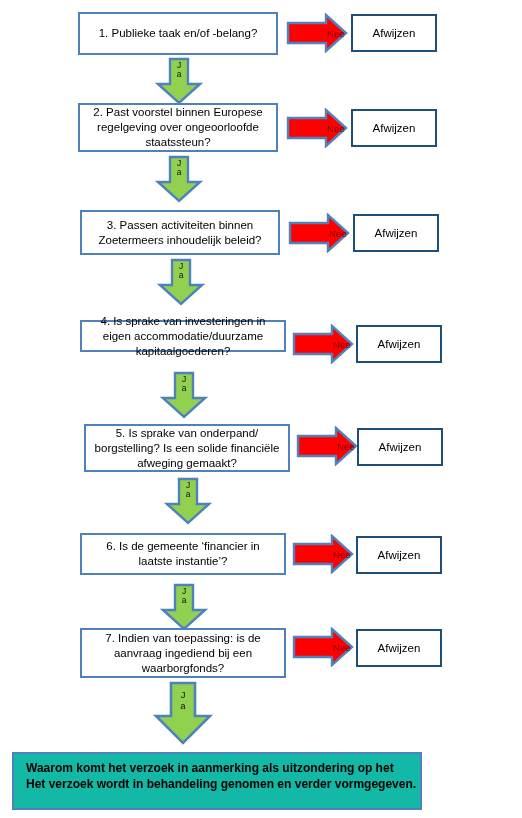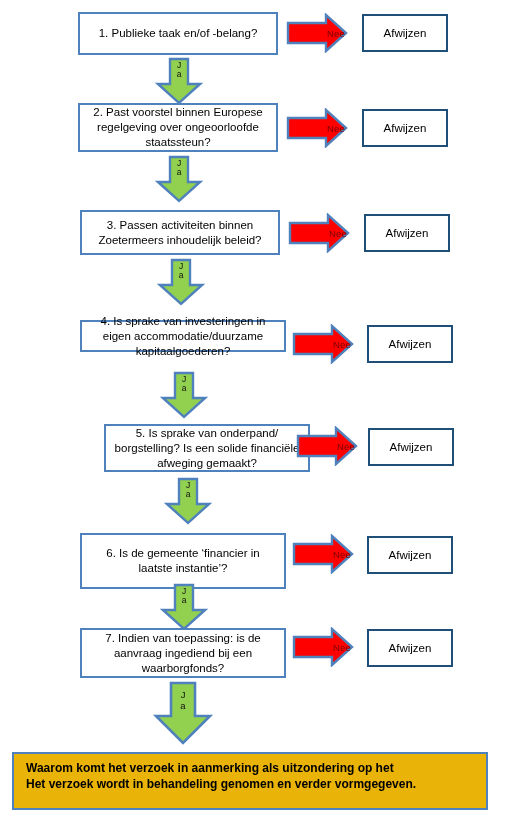--- a/index.html
+++ b/index.html
@@ -50,21 +50,20 @@
     box-sizing: border-box;
     background: #ffffff;
     border: 2px solid #1F4E79;
     display: flex;
     align-items: center;
     justify-content: center;
     text-align: center;
     color: #000000;
     font-size: 11.5px;
     line-height: 14px;
-    margin-left: 11px;
   }
 
   
   .nee-arrow {
     position: absolute;
     width: 62px;
     height: 40px;
   }
   .nee-arrow svg {
     display: block;
@@ -119,24 +118,24 @@
     top: 8px;
     font-size: 9.5px;
     line-height: 11px;
   }
 
   
   .banner {
     position: absolute;
     left: 12px;
     top: 752px;
-    width: 476px;
+    width: 410px;
     height: 58px;
     box-sizing: border-box;
-    background: #eab308;
+    background: #14b8a6;
     border: 2px solid #4F81BD;
     padding: 6px 10px 6px 12px;
     font-weight: bold;
     font-size: 12px;
     line-height: 16px;
     color: #000000;
   }
   .banner .line { white-space: nowrap; }
 </style>
 </head>
@@ -230,21 +229,21 @@
         <polygon points="15,2 33,2 33,27 45,27 24,46 3,27 15,27" fill="#92D050" stroke="#4F81BD" stroke-width="2.4" stroke-linejoin="miter"></polygon>
       </svg>
       <span class="ja-label">
         <span>J</span>
         <span>a</span>
       </span>
     </div>
   </div>
 
   <div class="row">
-    <div class="qbox" style="left:84px; top:424px; width:206px; height:48px;margin-left:20px;">5. Is sprake van onderpand/ borgstelling? Is een solide financiële afweging gemaakt?</div>
+    <div class="qbox" style="left:84px; top:424px; width:206px; height:48px;">5. Is sprake van onderpand/ borgstelling? Is een solide financiële afweging gemaakt?</div>
 
     <div class="nee-arrow" style="left:296px; top:426px;">
       <svg viewBox="0 0 62 40" preserveAspectRatio="none" aria-hidden="true">
         <polygon points="2,10 40,10 40,2 60,20 40,38 40,30 2,30" fill="#FF0000" stroke="#4F81BD" stroke-width="2.4" stroke-linejoin="miter"></polygon>
       </svg>
       <span class="nee-label">Nee</span>
     </div>
 
     <div class="rejbox" style="left:357px; top:428px; width:86px; height:38px;">Afwijzen</div>
 
@@ -253,21 +252,21 @@
         <polygon points="15,2 33,2 33,27 45,27 24,46 3,27 15,27" fill="#92D050" stroke="#4F81BD" stroke-width="2.4" stroke-linejoin="miter"></polygon>
       </svg>
       <span class="ja-label">
         <span>J</span>
         <span>a</span>
       </span>
     </div>
   </div>
 
   <div class="row">
-    <div class="qbox" style="left:80px; top:533px; width:206px; height:56px;">6. Is de gemeente ‘financier in laatste instantie’?</div>
+    <div class="qbox" style="left:80px; top:533px; width:206px; height:42px;">6. Is de gemeente ‘financier in laatste instantie’?</div>
 
     <div class="nee-arrow" style="left:292px; top:534px;">
       <svg viewBox="0 0 62 40" preserveAspectRatio="none" aria-hidden="true">
         <polygon points="2,10 40,10 40,2 60,20 40,38 40,30 2,30" fill="#FF0000" stroke="#4F81BD" stroke-width="2.4" stroke-linejoin="miter"></polygon>
       </svg>
       <span class="nee-label">Nee</span>
     </div>
 
     <div class="rejbox" style="left:356px; top:536px; width:86px; height:38px;">Afwijzen</div>
 

